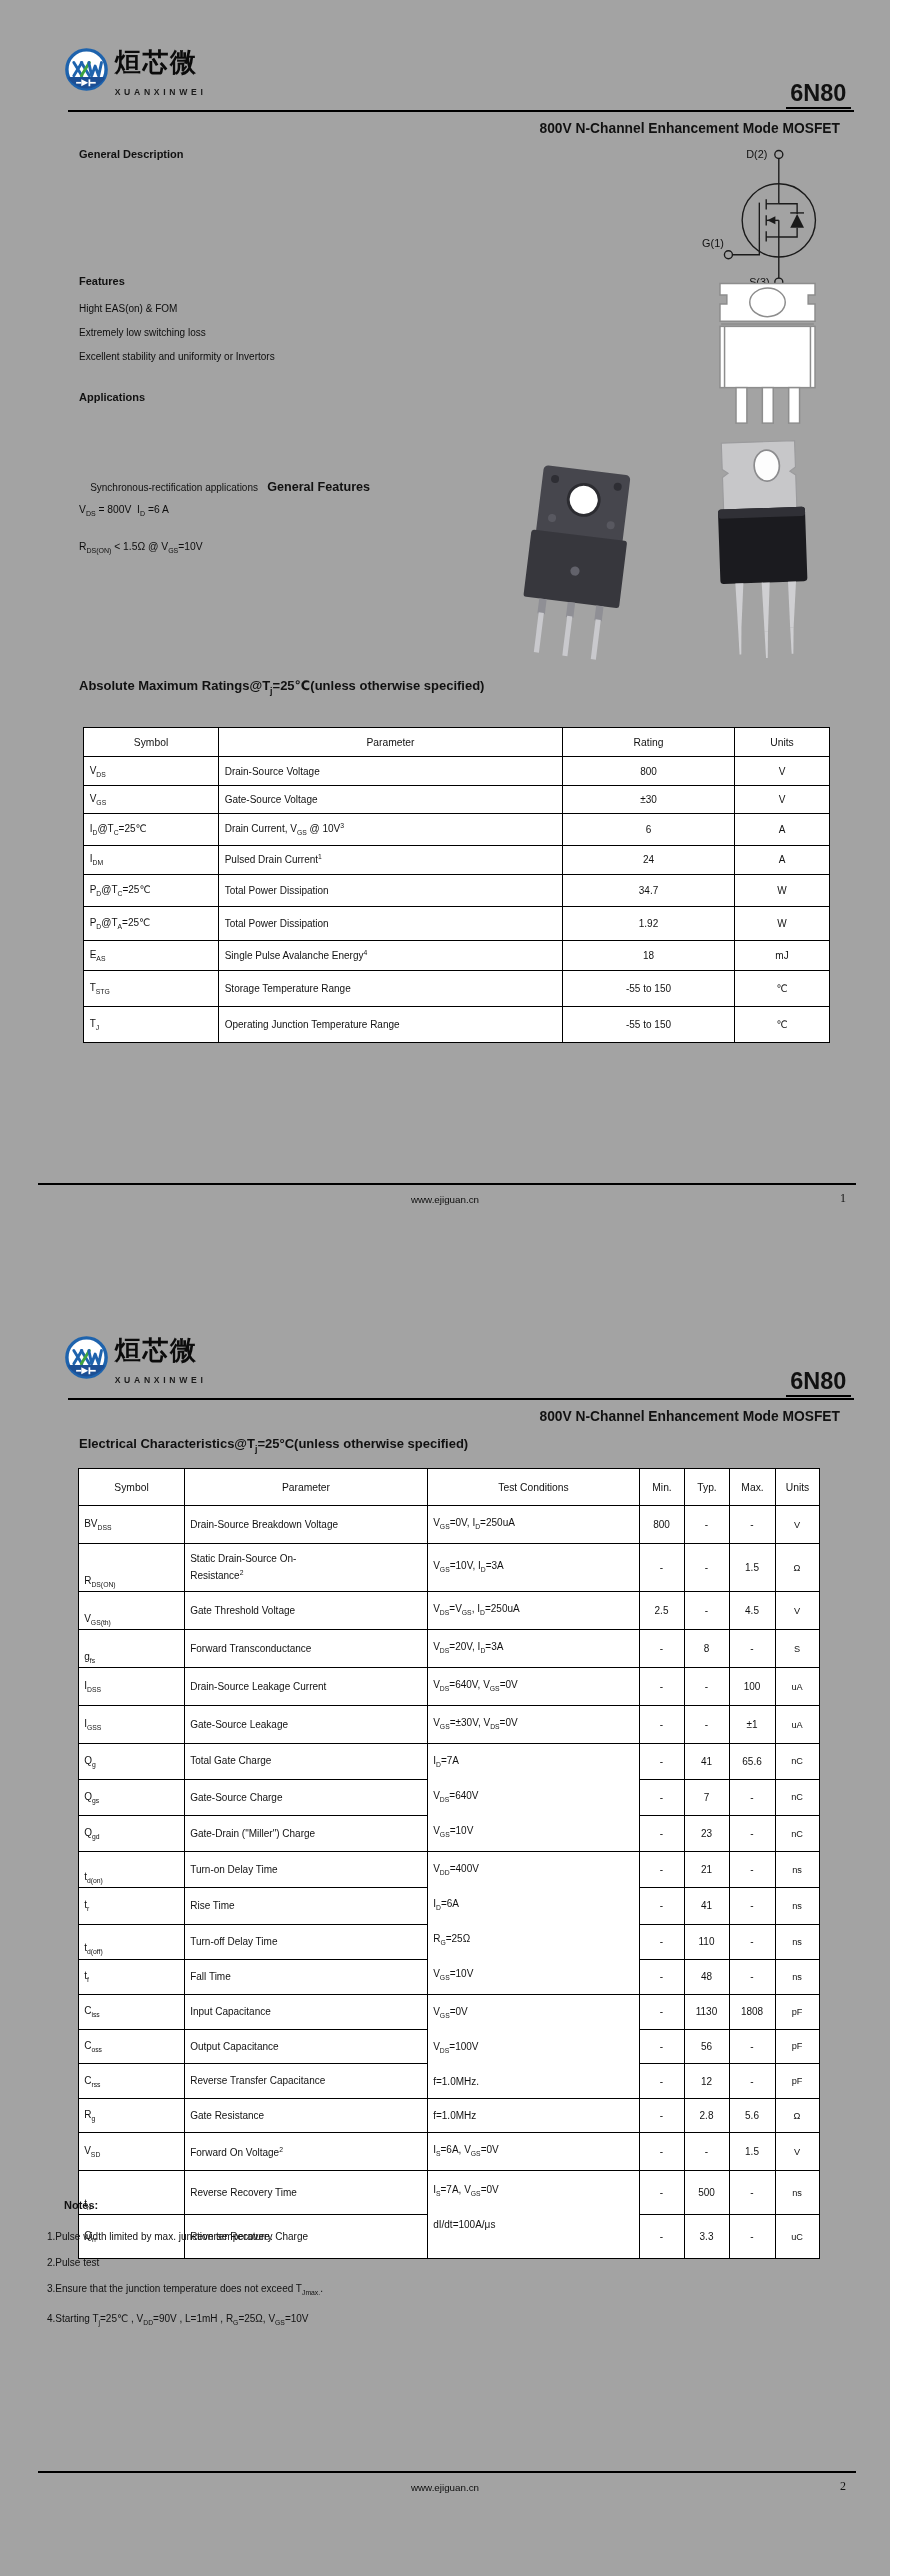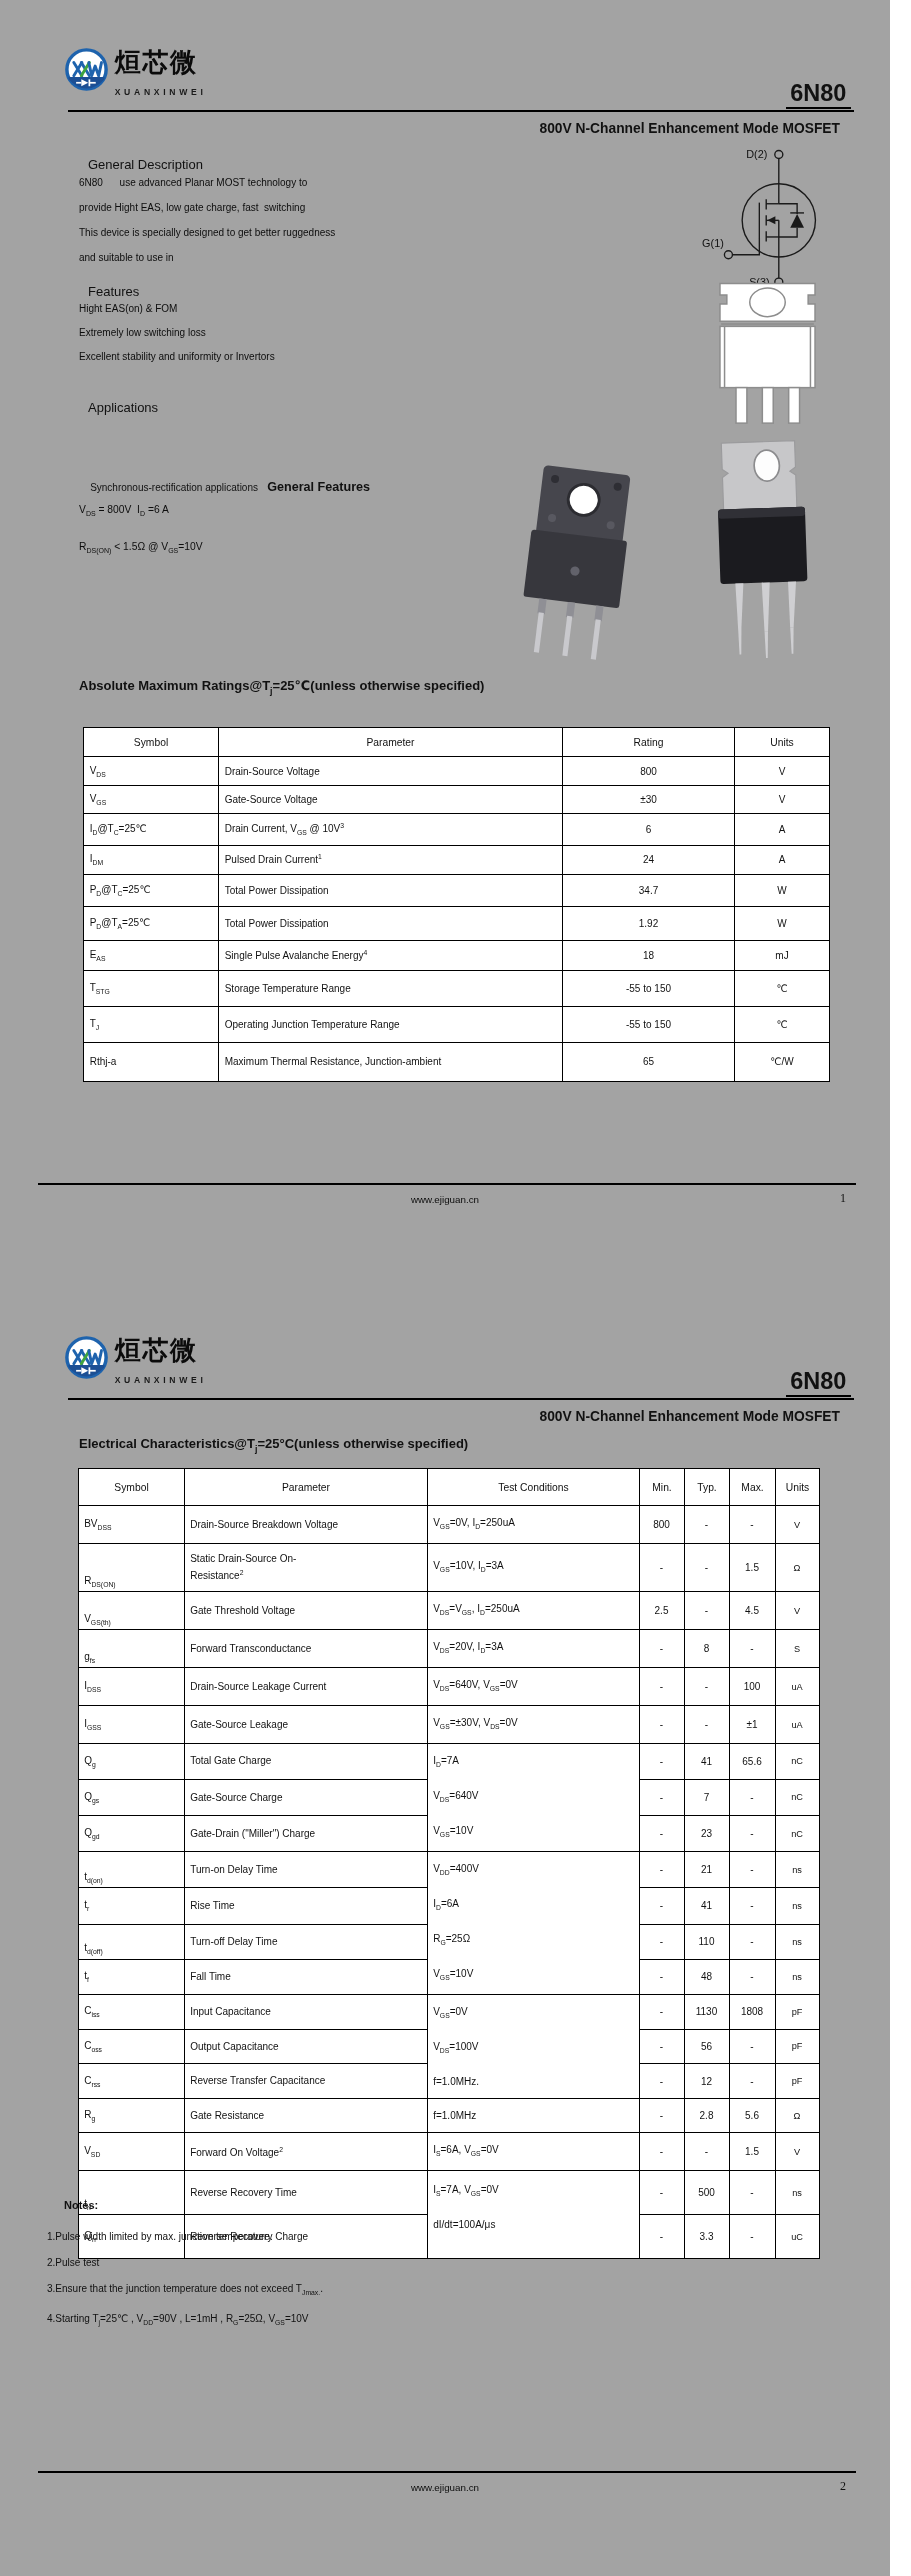--- a/index.html
+++ b/index.html
@@ -8,21 +8,21 @@
   sub{font-size:68%;}
   sup{font-size:68%;}
   
   .hdr{position:absolute;left:64px;top:47px;display:flex;align-items:flex-start;gap:5.7px;}
   .logo-cn{font-size:26px;font-weight:700;line-height:30px;letter-spacing:1.7px;color:#0b0b0b;font-family:"DejaVu Sans",sans-serif;}
   .logo-en{font-size:8.6px;letter-spacing:3.7px;color:#1a1a1a;margin-top:10px;font-weight:600;}
   .hdr-part{position:absolute;right:39px;top:81px;font-size:23.5px;font-weight:700;border-bottom:2.3px solid #000;padding:0 4.6px 0.6px 4.6px;line-height:25px;}
   .hdr-rule{position:absolute;left:68px;right:36px;top:110px;height:2.3px;background:#000;}
   .hdr-subtitle{position:absolute;right:50px;top:121px;font-size:13.8px;font-weight:700;}
   
-  .sec-h{position:absolute;left:79px;margin:9px;font-size:13px;font-weight:400;}
+  .sec-h{position:absolute;left:79px;margin:0;font-size:11px;font-weight:700;}
   .tblock{position:absolute;left:79px;font-size:10px;white-space:pre;color:#0d0d0d;}
   .specs{font-size:10.3px;}
   .app-line3{position:absolute;left:79px;top:469px;font-size:10px;white-space:pre;}
   .app-line3 .gf{font-size:12.6px;margin-left:9.2px;font-weight:700;}
   .gfx{position:absolute;}
   
   table{border-collapse:collapse;position:absolute;table-layout:fixed;background:#fff;}
   #t1{left:83px;top:727px;width:746px;border:1.7px solid #000;}
   #t2{left:78px;top:180px;width:741px;border:1.7px solid #000;}
   th,td{border:1.1px solid #000;font-weight:400;vertical-align:middle;}
@@ -70,21 +70,20 @@
     <div>
       <div class="logo-cn">烜芯微</div>
       <div class="logo-en">XUANXINWEI</div>
     </div>
   </div>
   <div class="hdr-part">6N80</div>
   <div class="hdr-rule"></div>
   <div class="hdr-subtitle">800V N-Channel Enhancement Mode MOSFET</div>
 
   <h2 class="sec-h" style="top:148px">General Description</h2>
-  <div class="tblock" style="top:170px;line-height:25px"><div>6N80      use advanced Planar MOST technology to</div><div>provide Hight EAS, low gate charge, fast  switching</div><div>This device is specially designed to get better ruggedness</div><div>and suitable to use in</div></div>
 
   <h2 class="sec-h" style="top:275px">Features</h2>
   <div class="tblock" style="top:297px;line-height:24px"><div>Hight EAS(on) &amp; FOM</div><div>Extremely low switching loss</div><div>Excellent stability and uniformity or Invertors</div></div>
 
   <h2 class="sec-h" style="top:391px">Applications</h2>
   <div class="app-line3">
     <span>Synchronous-rectification applications</span><b class="gf">General Features</b>
   </div>
   <div class="tblock specs" style="top:493px;line-height:33px"><div>V<sub>DS</sub> = 800V  I<sub>D</sub> =6 A</div><div>R<sub>DS(ON)</sub> &lt; 1.5Ω @ V<sub>GS</sub>=10V</div></div>
 
@@ -224,26 +223,20 @@
           <td class="c1">Storage Temperature Range</td>
           <td class="c2">-55 to 150</td>
           <td class="c3">℃</td>
         </tr>
         <tr style="height: 36px;">
           <td class="c0">T<sub>J</sub></td>
           <td class="c1">Operating Junction Temperature Range</td>
           <td class="c2">-55 to 150</td>
           <td class="c3">℃</td>
         </tr>
-        <tr style="height: 39px;">
-          <td class="c0">Rthj-a</td>
-          <td class="c1">Maximum Thermal Resistance, Junction-ambient</td>
-          <td class="c2">65</td>
-          <td class="c3">℃/W</td>
-        </tr>
       </tbody>
   </table>
 
   <div class="ftr-rule"></div>
   <div class="ftr-site">www.ejiguan.cn</div>
   <div class="ftr-page">1</div>
 </div>
 
 <div class="page">
 

